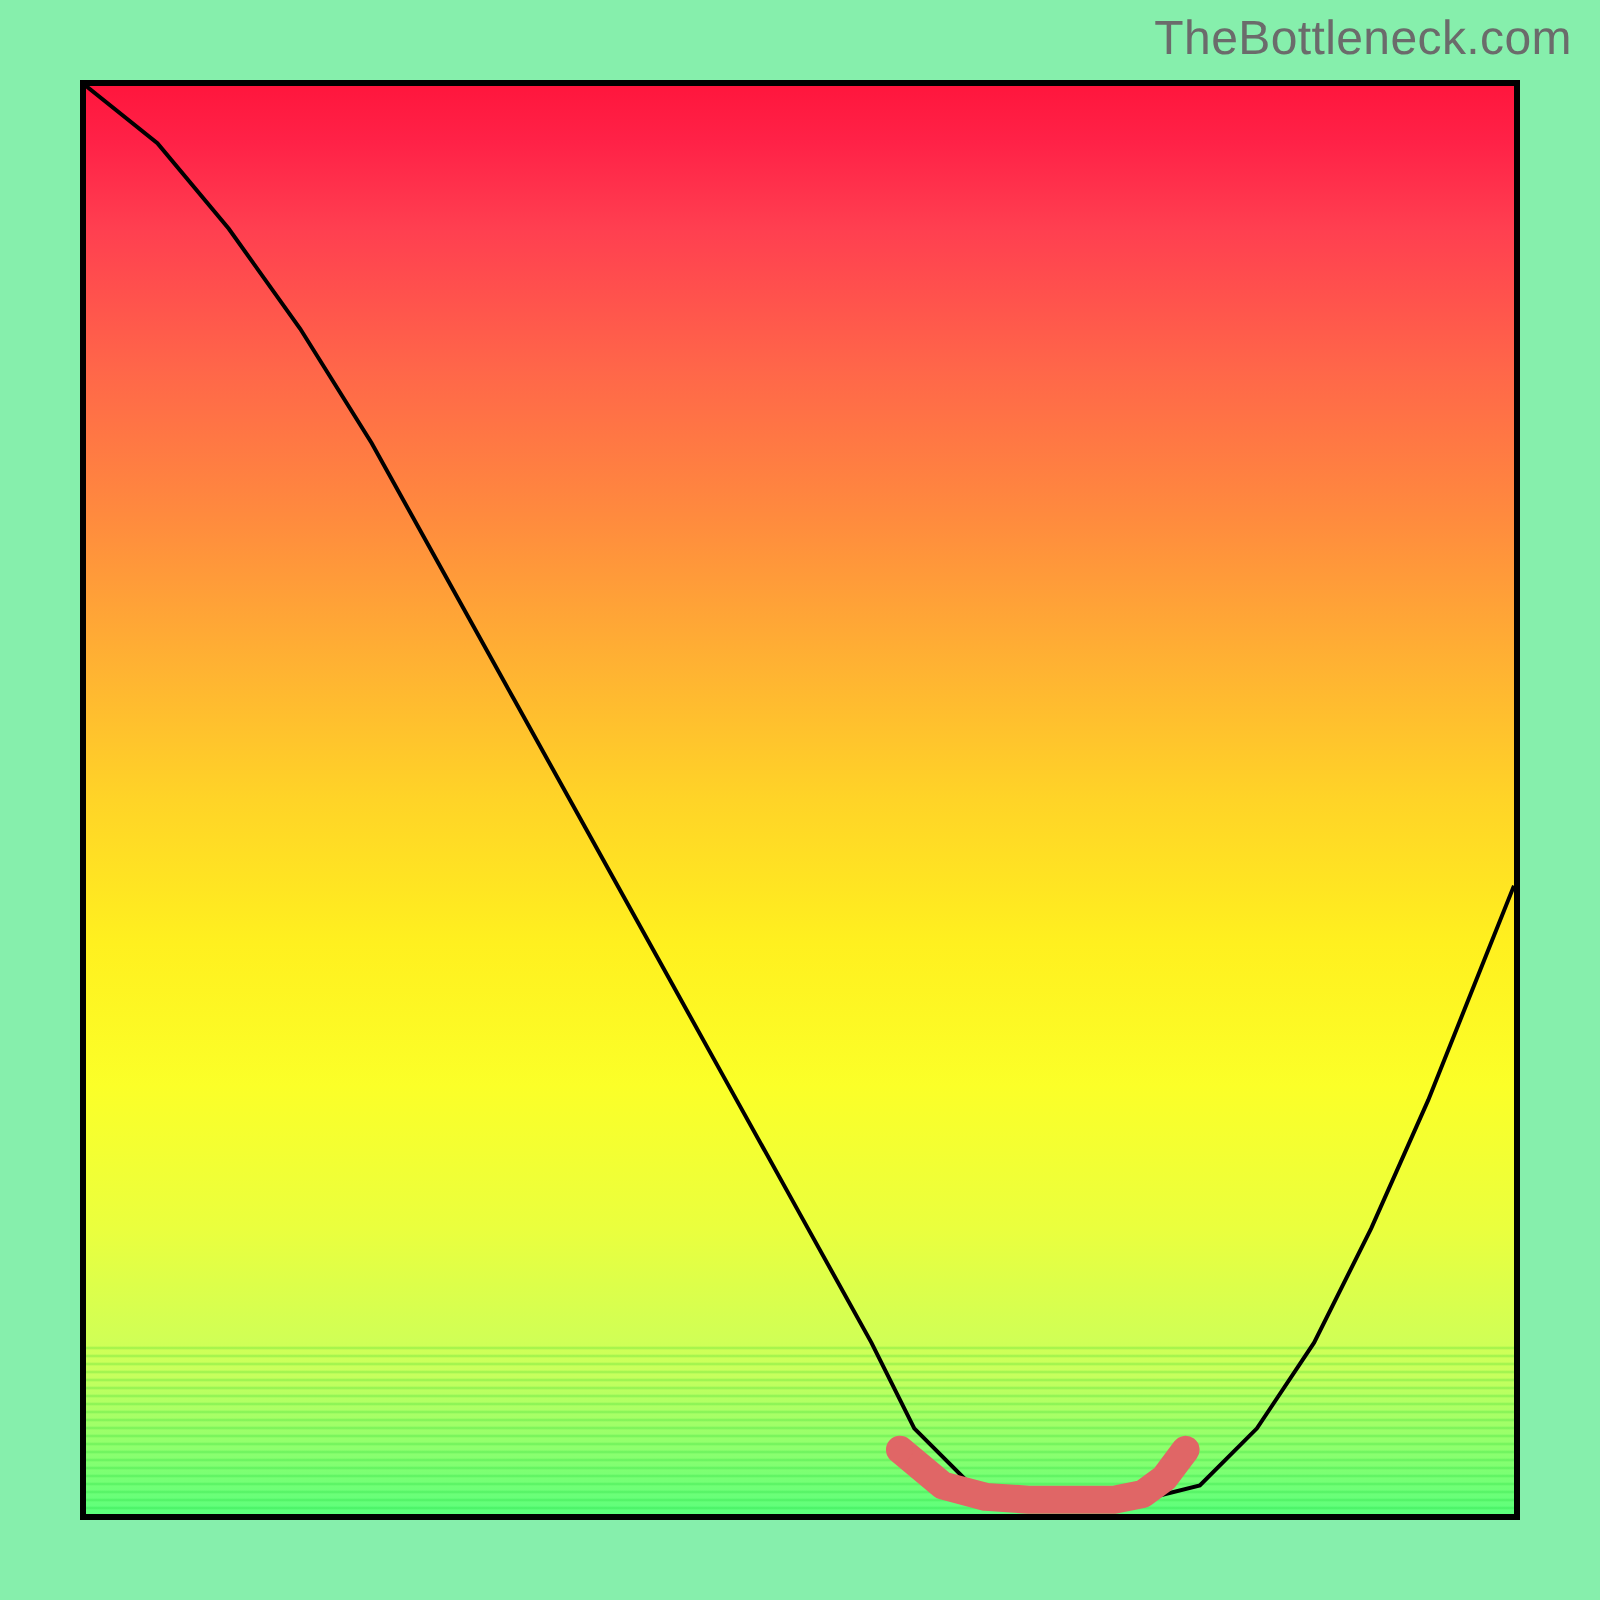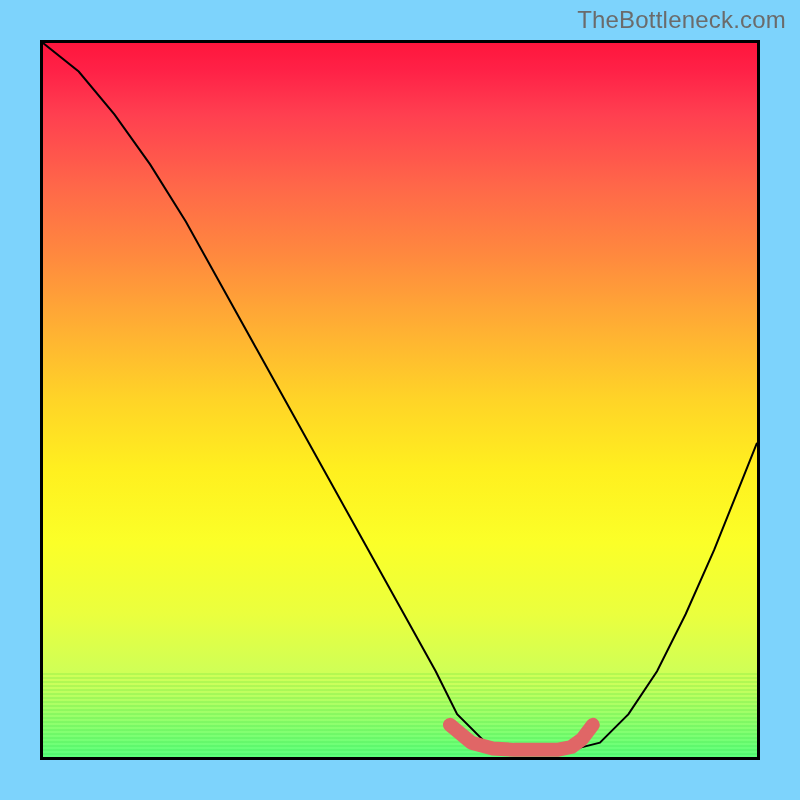--- a/index.html
+++ b/index.html
@@ -1,21 +1,21 @@
 <!DOCTYPE html>
 <html><head>
 <meta charset="utf-8">
 <style>
   * { margin: 0; padding: 0; box-sizing: border-box; }
   html, body { width: 800px; height: 800px; overflow: hidden; background: #fff; }
   .container {
     width: 800px;
     height: 800px;
     position: relative;
-    background: #7dd3fc;
+    background: #86efac;
   }
   .attribution {
     position: absolute;
     top: 6px;
     right: 14px;
     font-family: Arial, Helvetica, sans-serif;
     font-size: 24px;
     color: #6b6b6b;
     letter-spacing: 0.2px;
     z-index: 5;

